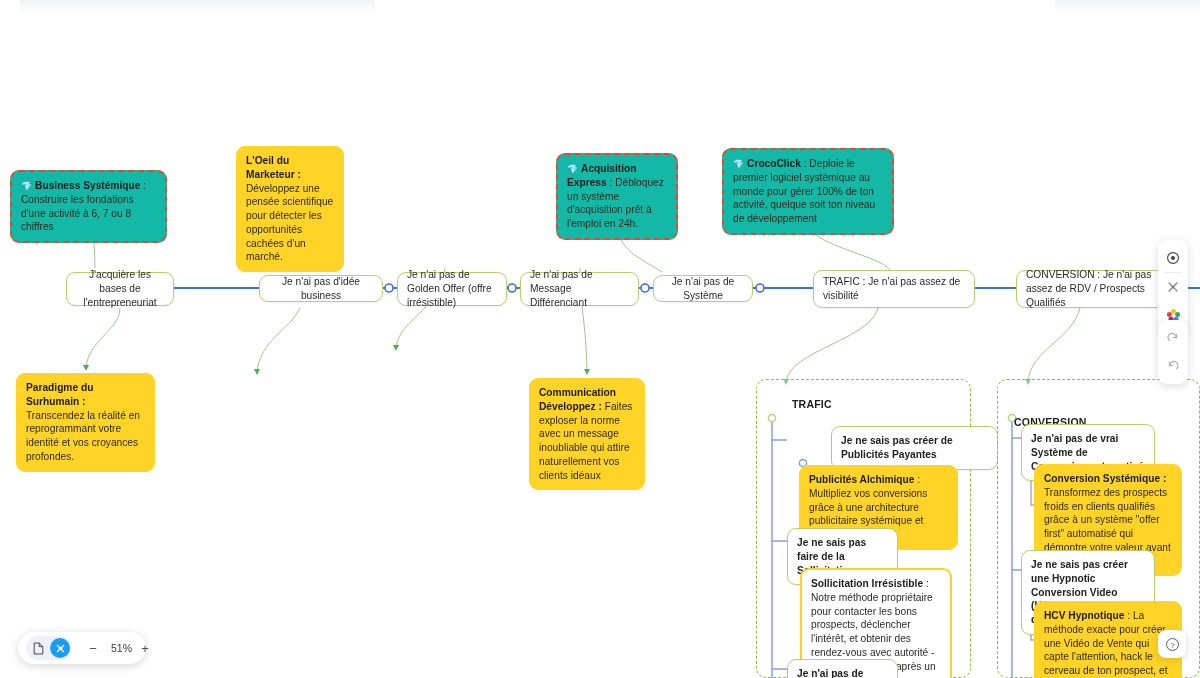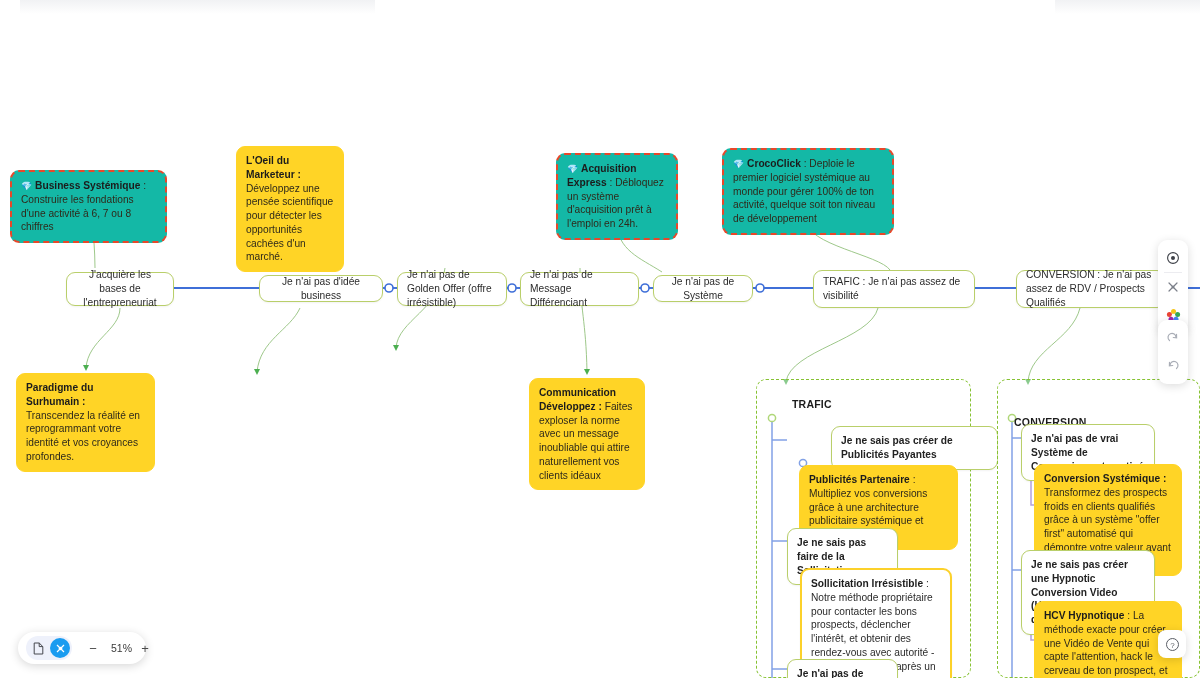--- a/index.html
+++ b/index.html
@@ -232,21 +232,21 @@
     <span class="txt"><b>Communication Développez :</b> <span>Faites exploser la norme avec un message inoubliable qui attire naturellement vos clients idéaux</span></span>
   </div>
 
   <div class="group" style="left:756px;top:379px;width:215px;height:299px;"></div>
   <div class="group-title" style="left:792px;top:398px;">TRAFIC</div>
 
   <div class="node n-sub" style="left:787px;top:426px;width:167px;margin-left:44px;">
     <span class="txt">Je ne sais pas créer de Publicités Payantes</span>
   </div>
   <div class="node n-yellow" style="left:799px;top:465px;width:159px;">
-    <span class="txt"><b>Publicités Partenaire</b><span> : </span><span>Multipliez vos conversions grâce à une architecture publicitaire systémique et performante.</span></span>
+    <span class="txt"><b>Publicités Alchimique</b><span> : </span><span>Multipliez vos conversions grâce à une architecture publicitaire systémique et performante.</span></span>
   </div>
   <div class="node n-sub" style="left:787px;top:528px;width:111px;">
     <span class="txt">Je ne sais pas faire de la Sollicitation</span>
   </div>
   <div class="node n-yellowline" style="left:800px;top:568px;width:152px;">
     <span class="txt"><b>Sollicitation Irrésistible</b><span> : </span><span>Notre méthode propriétaire pour contacter les bons prospects, déclencher l'intérêt, et obtenir des rendez-vous avec autorité - sans jamais courir après un seul lead</span></span>
   </div>
   <div class="node n-sub" style="left:787px;top:659px;width:111px;">
     <span class="txt">Je n'ai pas de Partenaire</span>
   </div>

